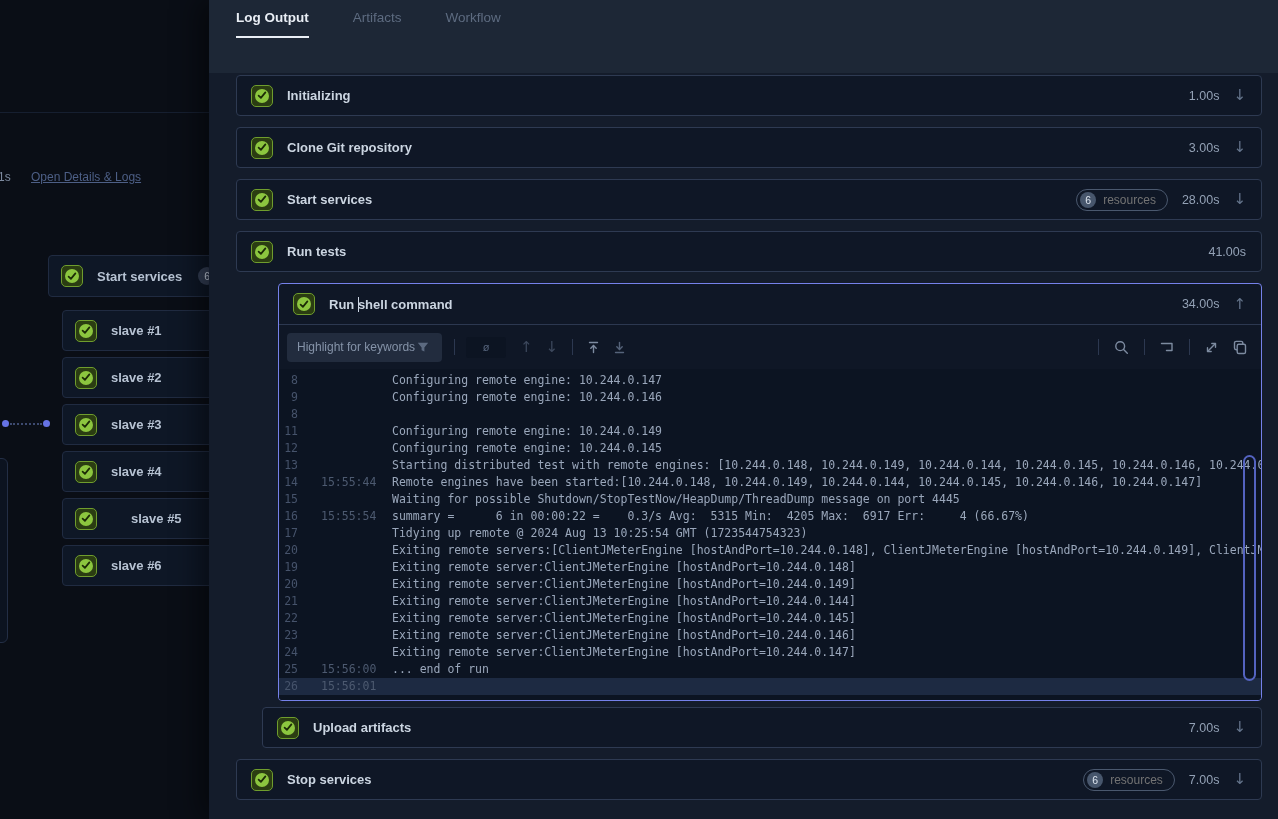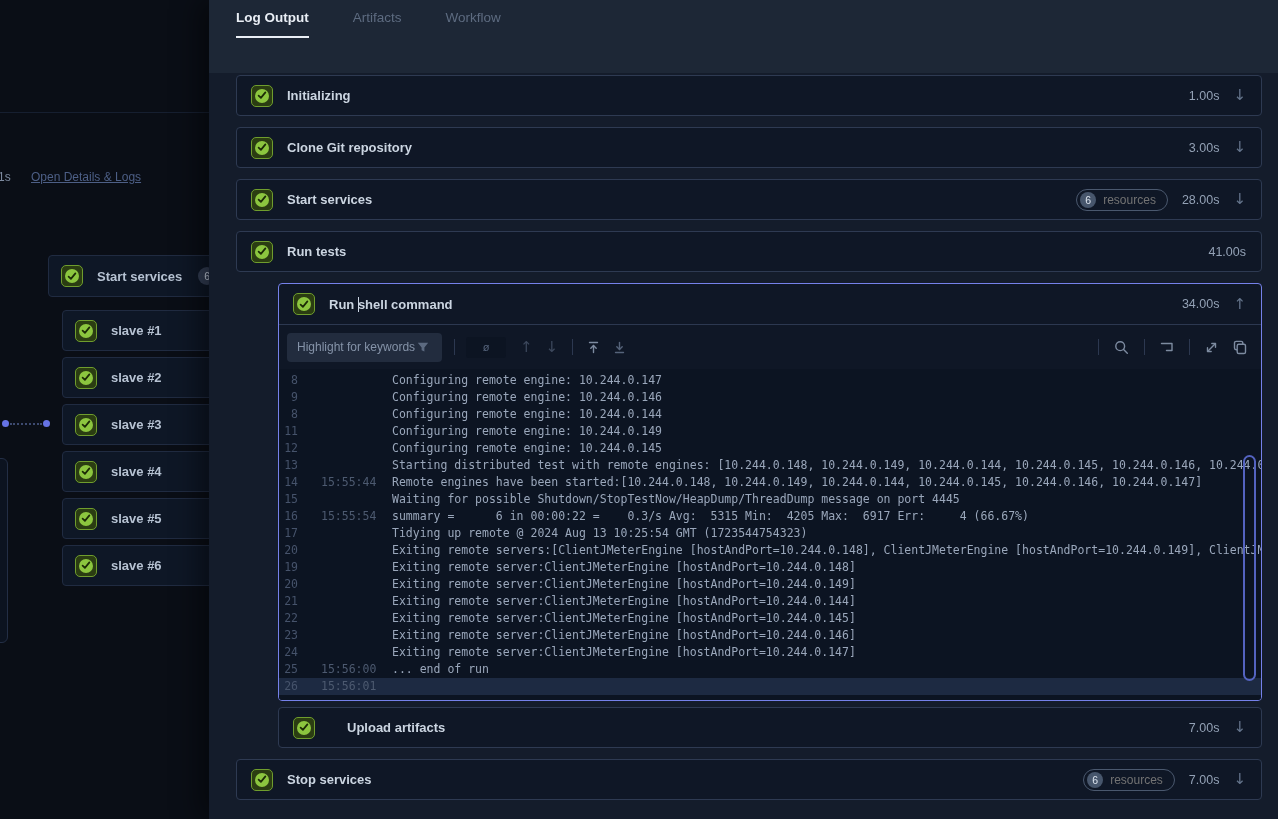--- a/index.html
+++ b/index.html
@@ -28,21 +28,21 @@
   .drawer-header { height:73px; background:#1d2736; padding:0 0 0 27px; }
   .tab-bar { display:flex; gap:44px; }
   .tab { padding:10px 0 11px 0; font-size:13.5px; color:#5d6b80; font-weight:500; cursor:pointer;
          border-bottom:2px solid transparent; }
   .tab.active { color:#e9eef5; font-weight:700; border-bottom-color:#e9eef5; }
   .drawer-content { padding:2px 16px 0 27px; }
 
   
   .step-row { height:41px; background:#0f1726; border:1px solid #2e3a52; border-radius:4px;
               display:flex; align-items:center; padding:0 15px 0 14px; margin-bottom:11px; cursor:pointer; }
-  .step-row.indented { margin-left:42px;gap:18px; }
+  .step-row.indented { margin-left:26px; }
   .step-label { margin-left:14px; font-size:13px; font-weight:600; color:#cbd5e1; }
   .step-right { margin-left:auto; display:flex; align-items:center; gap:14px; }
   .duration { color:#93a1b5; font-size:12.5px; }
   .arrow { color:#64748b; font-size:15px; line-height:1; font-family:"DejaVu Sans",sans-serif; cursor:pointer; }
 
   .status-icon { width:22px; height:22px; border-radius:5px; background:#2b3d12; border:1px solid #6f9d2d;
                  display:flex; align-items:center; justify-content:center; flex:none; }
   .status-icon .circ { width:14px; height:14px; border-radius:50%; background:#8cc63f;
                  display:flex; align-items:center; justify-content:center; }
 
@@ -143,21 +143,21 @@
       <div class="bg-node" style="left: 62px; top: 451px; width: 170px;">
         <span class="status-icon">
           <span class="circ">
             <svg width="10" height="9" viewBox="0 0 10 9">
               <path d="M1.6 4.6 L3.9 6.9 L8.4 1.4" stroke="#1c2b06" stroke-width="1.7" fill="none" stroke-linecap="round" stroke-linejoin="round"></path>
             </svg>
           </span>
         </span>
         <span class="node-label">slave #4</span>
       </div>
-      <div class="bg-node" style="left: 62px; top: 498px; width: 170px;">
+      <div class="bg-node" style="left: 62px; top: 498px; width: 170px; gap: 20px;">
         <span class="status-icon">
           <span class="circ">
             <svg width="10" height="9" viewBox="0 0 10 9">
               <path d="M1.6 4.6 L3.9 6.9 L8.4 1.4" stroke="#1c2b06" stroke-width="1.7" fill="none" stroke-linecap="round" stroke-linejoin="round"></path>
             </svg>
           </span>
         </span>
         <span class="node-label">slave #5</span>
       </div>
       <div class="bg-node" style="left: 62px; top: 545px; width: 170px;">
@@ -321,21 +321,21 @@
                 <path d="M9.8 4 V3 A1.6 1.6 0 0 0 8.2 1.4 H3.1 A1.6 1.6 0 0 0 1.5 3 V8.1 A1.6 1.6 0 0 0 3.1 9.7 H4"></path>
               </svg>
           </span>
         </span>
       </div>
 
       <div class="log-area">
         <div id="log-lines">
             <div class="log-line"><span class="ln-num">8</span><span class="ln-ts"></span><span class="ln-txt">Configuring remote engine: 10.244.0.147</span></div>
             <div class="log-line"><span class="ln-num">9</span><span class="ln-ts"></span><span class="ln-txt">Configuring remote engine: 10.244.0.146</span></div>
-            <div class="log-line"><span class="ln-num">8</span><span class="ln-ts"></span><span class="ln-txt">Configuring remote engine: 10.244.0.144</span></div>
+            <div class="log-line"><span class="ln-num">8</span><span class="ln-ts"></span></div>
             <div class="log-line"><span class="ln-num">11</span><span class="ln-ts"></span><span class="ln-txt">Configuring remote engine: 10.244.0.149</span></div>
             <div class="log-line"><span class="ln-num">12</span><span class="ln-ts"></span><span class="ln-txt">Configuring remote engine: 10.244.0.145</span></div>
             <div class="log-line"><span class="ln-num">13</span><span class="ln-ts"></span><span class="ln-txt">Starting distributed test with remote engines: [10.244.0.148, 10.244.0.149, 10.244.0.144, 10.244.0.145, 10.244.0.146, 10.244.0.147]</span></div>
             <div class="log-line"><span class="ln-num">14</span><span class="ln-ts">15:55:44</span><span class="ln-txt">Remote engines have been started:[10.244.0.148, 10.244.0.149, 10.244.0.144, 10.244.0.145, 10.244.0.146, 10.244.0.147]</span></div>
             <div class="log-line"><span class="ln-num">15</span><span class="ln-ts"></span><span class="ln-txt">Waiting for possible Shutdown/StopTestNow/HeapDump/ThreadDump message on port 4445</span></div>
             <div class="log-line"><span class="ln-num">16</span><span class="ln-ts">15:55:54</span><span class="ln-txt">summary =      6 in 00:00:22 =    0.3/s Avg:  5315 Min:  4205 Max:  6917 Err:     4 (66.67%)</span></div>
             <div class="log-line"><span class="ln-num">17</span><span class="ln-ts"></span><span class="ln-txt">Tidying up remote @ 2024 Aug 13 10:25:54 GMT (1723544754323)</span></div>
             <div class="log-line"><span class="ln-num">20</span><span class="ln-ts"></span><span class="ln-txt">Exiting remote servers:[ClientJMeterEngine [hostAndPort=10.244.0.148], ClientJMeterEngine [hostAndPort=10.244.0.149], ClientJMeterEngine</span></div>
             <div class="log-line"><span class="ln-num">19</span><span class="ln-ts"></span><span class="ln-txt">Exiting remote server:ClientJMeterEngine [hostAndPort=10.244.0.148]</span></div>
             <div class="log-line"><span class="ln-num">20</span><span class="ln-ts"></span><span class="ln-txt">Exiting remote server:ClientJMeterEngine [hostAndPort=10.244.0.149]</span></div>

